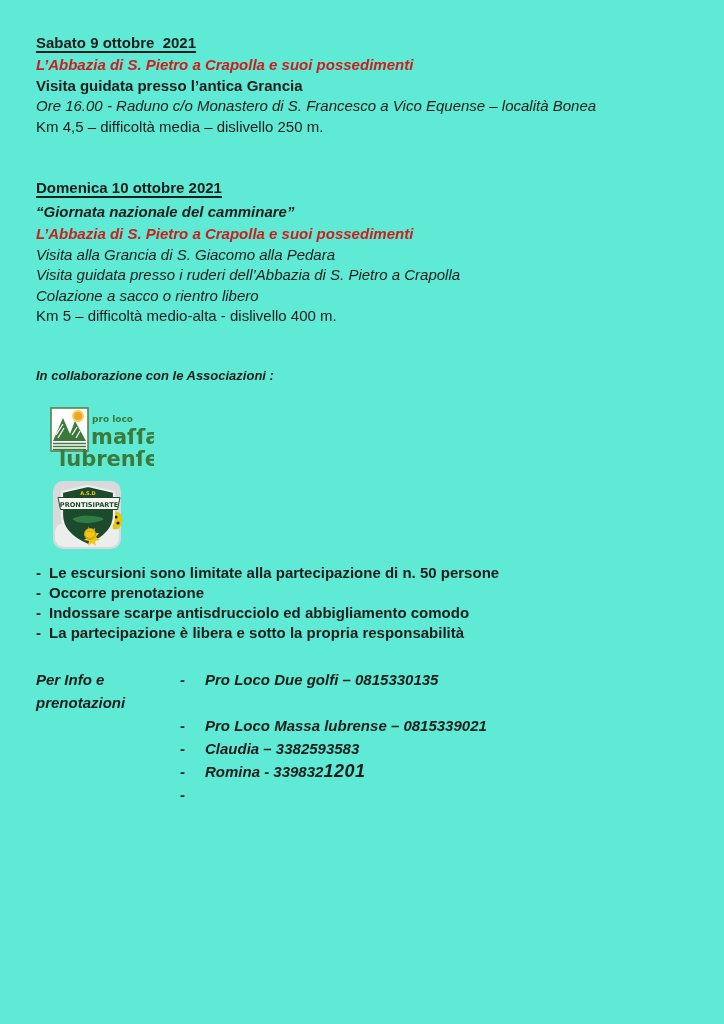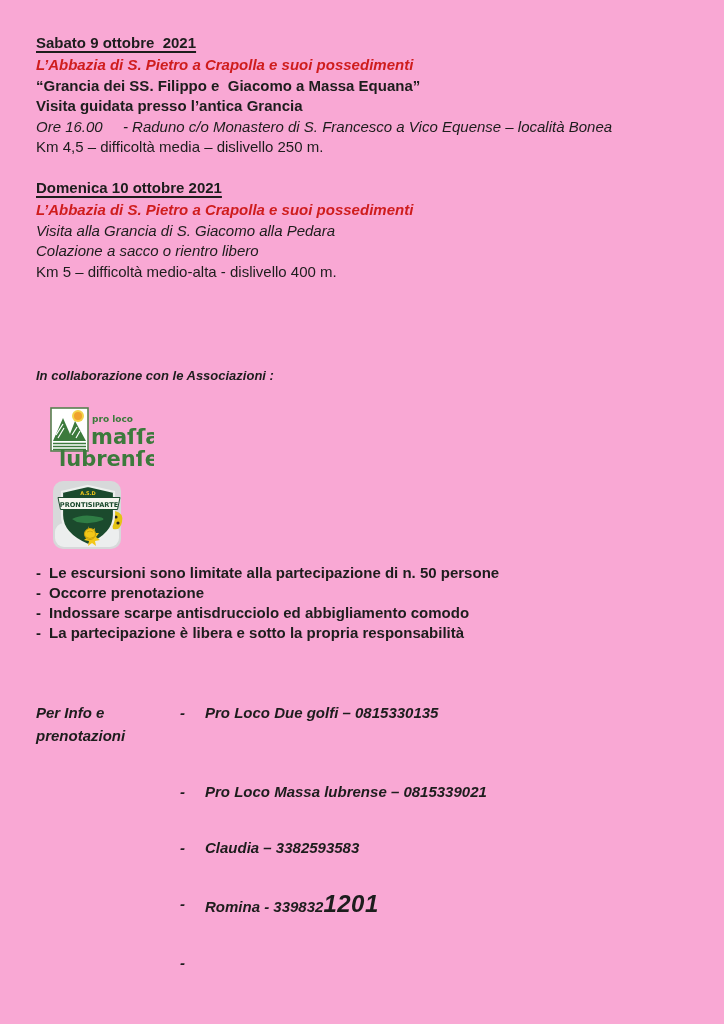--- a/index.html
+++ b/index.html
@@ -1,19 +1,19 @@
 <!DOCTYPE html>
 <html><head>
 <meta charset="utf-8">
 <style>
   html,body{margin:0;padding:0;background:#ffffff;}
   .page{
     position:relative;
     width:724px;height:1024px;
-    background:#f9a8d4;
+    background:#5eead4;
     font-family:"Liberation Sans",sans-serif;
     color:#1d1d1d;
     overflow:hidden;
   }
   .page p{margin:0;white-space:pre-wrap;}
   .sec{position:absolute;left:36px;}
   #sec-event1{top:31px;}
   #sec-event2{top:176px;}
   #sec-collab{top:368px;}
   #logo-massa{position:absolute;left:50px;top:405px;}
@@ -26,51 +26,52 @@
     font-size:16px;font-weight:bold;
     text-decoration:underline;
     text-decoration-thickness:1.5px;
     text-underline-offset:3px;
     line-height:24px !important;
   }
   .subtitle{font-size:18px;font-weight:bold;font-style:italic;line-height:24px !important;}
   .redline{color:#cf1d1d;font-weight:bold;font-style:italic;}
   .b{font-weight:bold;}
   .bi{font-weight:normal;font-style:italic;}
-  .i{font-style:italic;margin-left:16px;}
+  .i{font-style:italic;}
   .collab-h{font-size:13px;font-weight:bold;font-style:italic;}
 
   .rule-row{display:flex;line-height:20px;font-size:15px;font-weight:bold;}
   .rule-dash{width:13px;flex:none;}
 
-  .contact-row{display:flex;line-height:23px;font-size:15px;font-weight:bold;font-style:italic;margin-top:33px;}
+  .contact-row{display:flex;line-height:23px;font-size:15px;font-weight:bold;font-style:italic;}
   .contact-label{width:144px;flex:none;}
   .contact-dash{width:25px;flex:none;text-align:left;}
-  .contact-big{font-size:24px;letter-spacing:0.5px;}
+  .contact-big{font-size:18px;letter-spacing:0.5px;}
 
   svg text{font-family:"DejaVu Sans",sans-serif;}
 </style>
 </head>
 <body>
 
 <div class="page">
 
   <div class="sec ev" id="sec-event1">
     <p class="title">Sabato 9 ottobre  2021</p>
     <p class="redline">L’Abbazia di S. Pietro a Crapolla e suoi possedimenti</p>
-    <p class="b">“Grancia dei SS. Filippo e  Giacomo a Massa Equana”</p>
     <p class="b">Visita guidata presso l’antica Grancia</p>
     <p><span class="bi">Ore 16.00</span><span class="i"> - Raduno c/o Monastero di S. Francesco a Vico Equense – località Bonea</span></p>
     <p>Km 4,5 – difficoltà media – dislivello 250 m.</p>
   </div>
 
   <div class="sec ev" id="sec-event2">
     <p class="title">Domenica 10 ottobre 2021</p>
+    <p class="subtitle">“Giornata nazionale del camminare”</p>
     <p class="redline">L’Abbazia di S. Pietro a Crapolla e suoi possedimenti</p>
     <p class="bi">Visita alla Grancia di S. Giacomo alla Pedara</p>
+    <p class="bi">Visita guidata presso i ruderi dell’Abbazia di S. Pietro a Crapolla</p>
     <p class="i">Colazione a sacco o rientro libero</p>
     <p>Km 5 – difficoltà medio-alta - dislivello 400 m.</p>
   </div>
 
   <div class="sec" id="sec-collab">
     <p class="collab-h">In collaborazione con le Associazioni :</p>
   </div>
 
   <div id="logo-massa">
     <svg width="104" height="66" viewBox="0 0 104 66">

